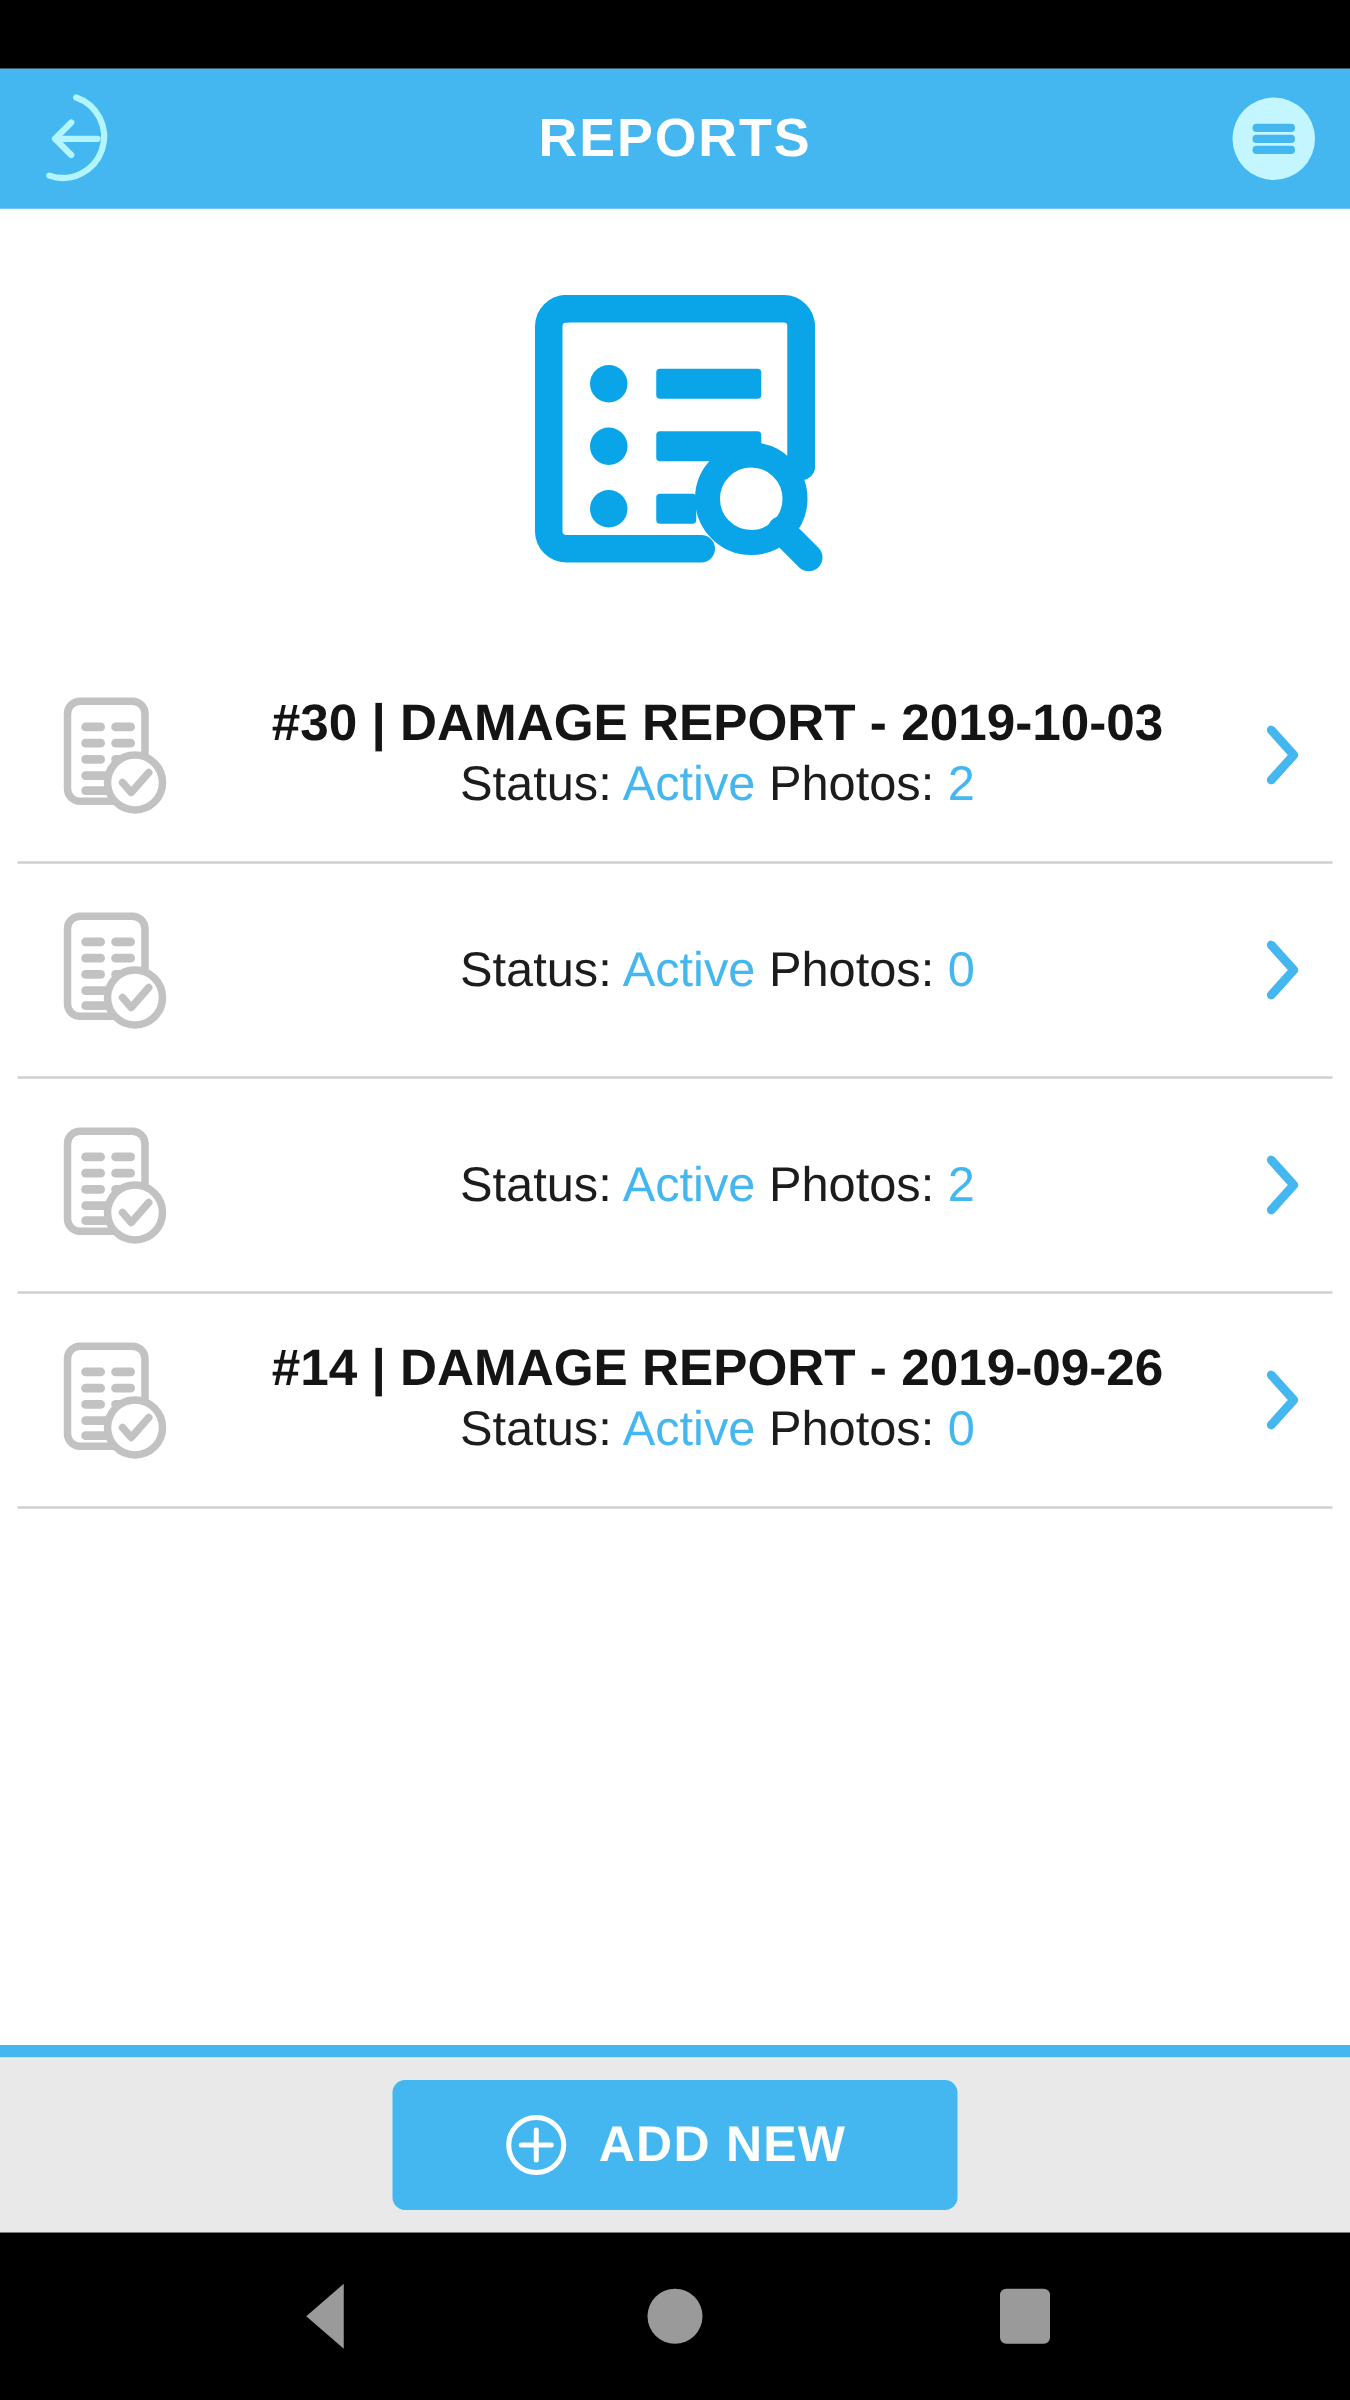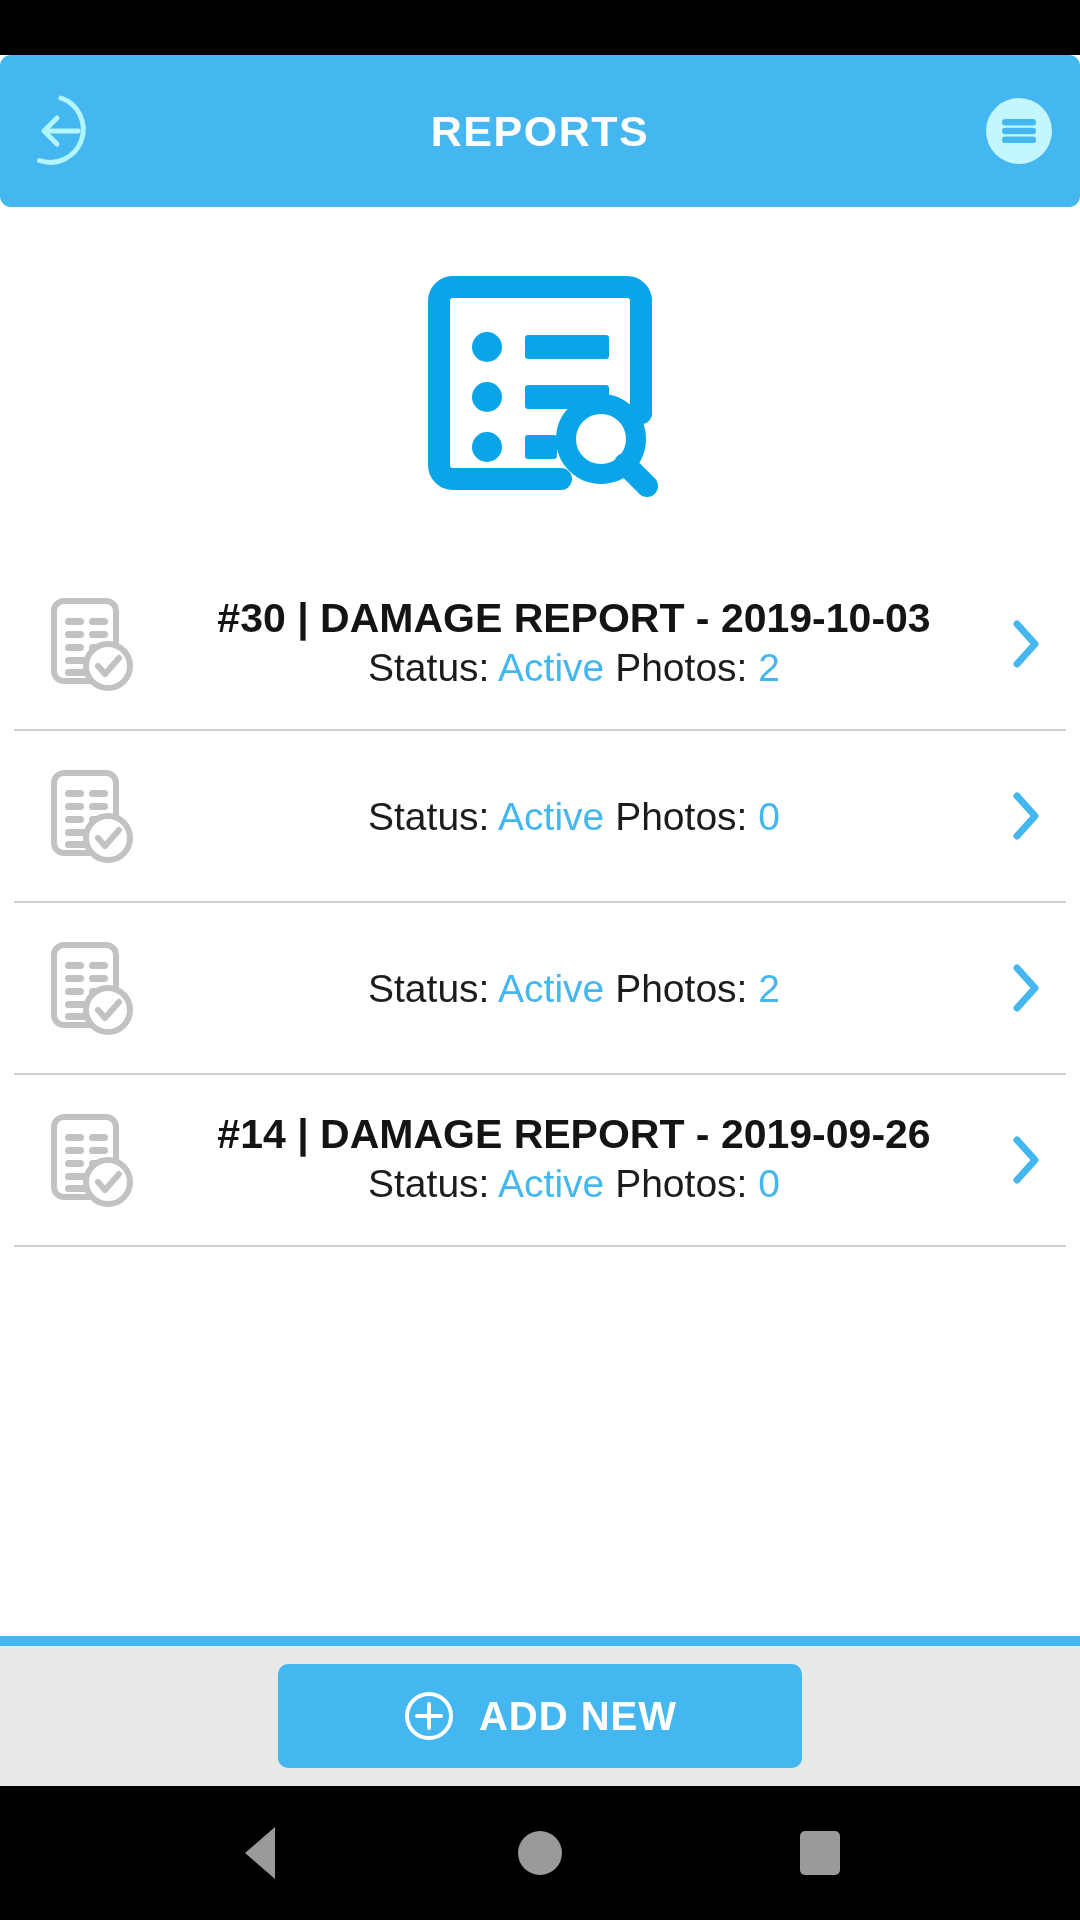--- a/index.html
+++ b/index.html
@@ -18,25 +18,25 @@
 
   
   .status-bar {
     height:55px; width:100%;
     background:#000000;
     flex:0 0 auto;
   }
 
   
   .app-bar {
-    height:152px; width:100%;
+    height:112px; width:100%;
     background:#44b7f0;
     flex:0 0 auto;
     position:relative;
-    display:flex; align-items:center;border-radius:11px;
+    display:flex; align-items:center;
   }
   .back-btn {
     position:absolute; left:22px; top:50%;
     transform:translateY(-50%);
     width:78px; height:78px;
     display:flex; align-items:center; justify-content:center;
     cursor:pointer;
   }
   .menu-btn {
     position:absolute; right:22px; top:50%;
@@ -123,21 +123,21 @@
     width:100%;
   }
   .footer {
     flex:0 0 auto;
     height:140px;
     background:#e9e9e9;
     display:flex; align-items:center; justify-content:center;
     width:100%;
   }
   .add-btn {
-    width:524px; height:104px;
+    width:452px; height:104px;
     background:#44b7f0;
     border:none;
     border-radius:10px;
     display:flex; align-items:center; justify-content:center;
     gap:24px;
     cursor:pointer;
   }
   .add-btn-label {
     color:#ffffff;
     font-size:40px;

